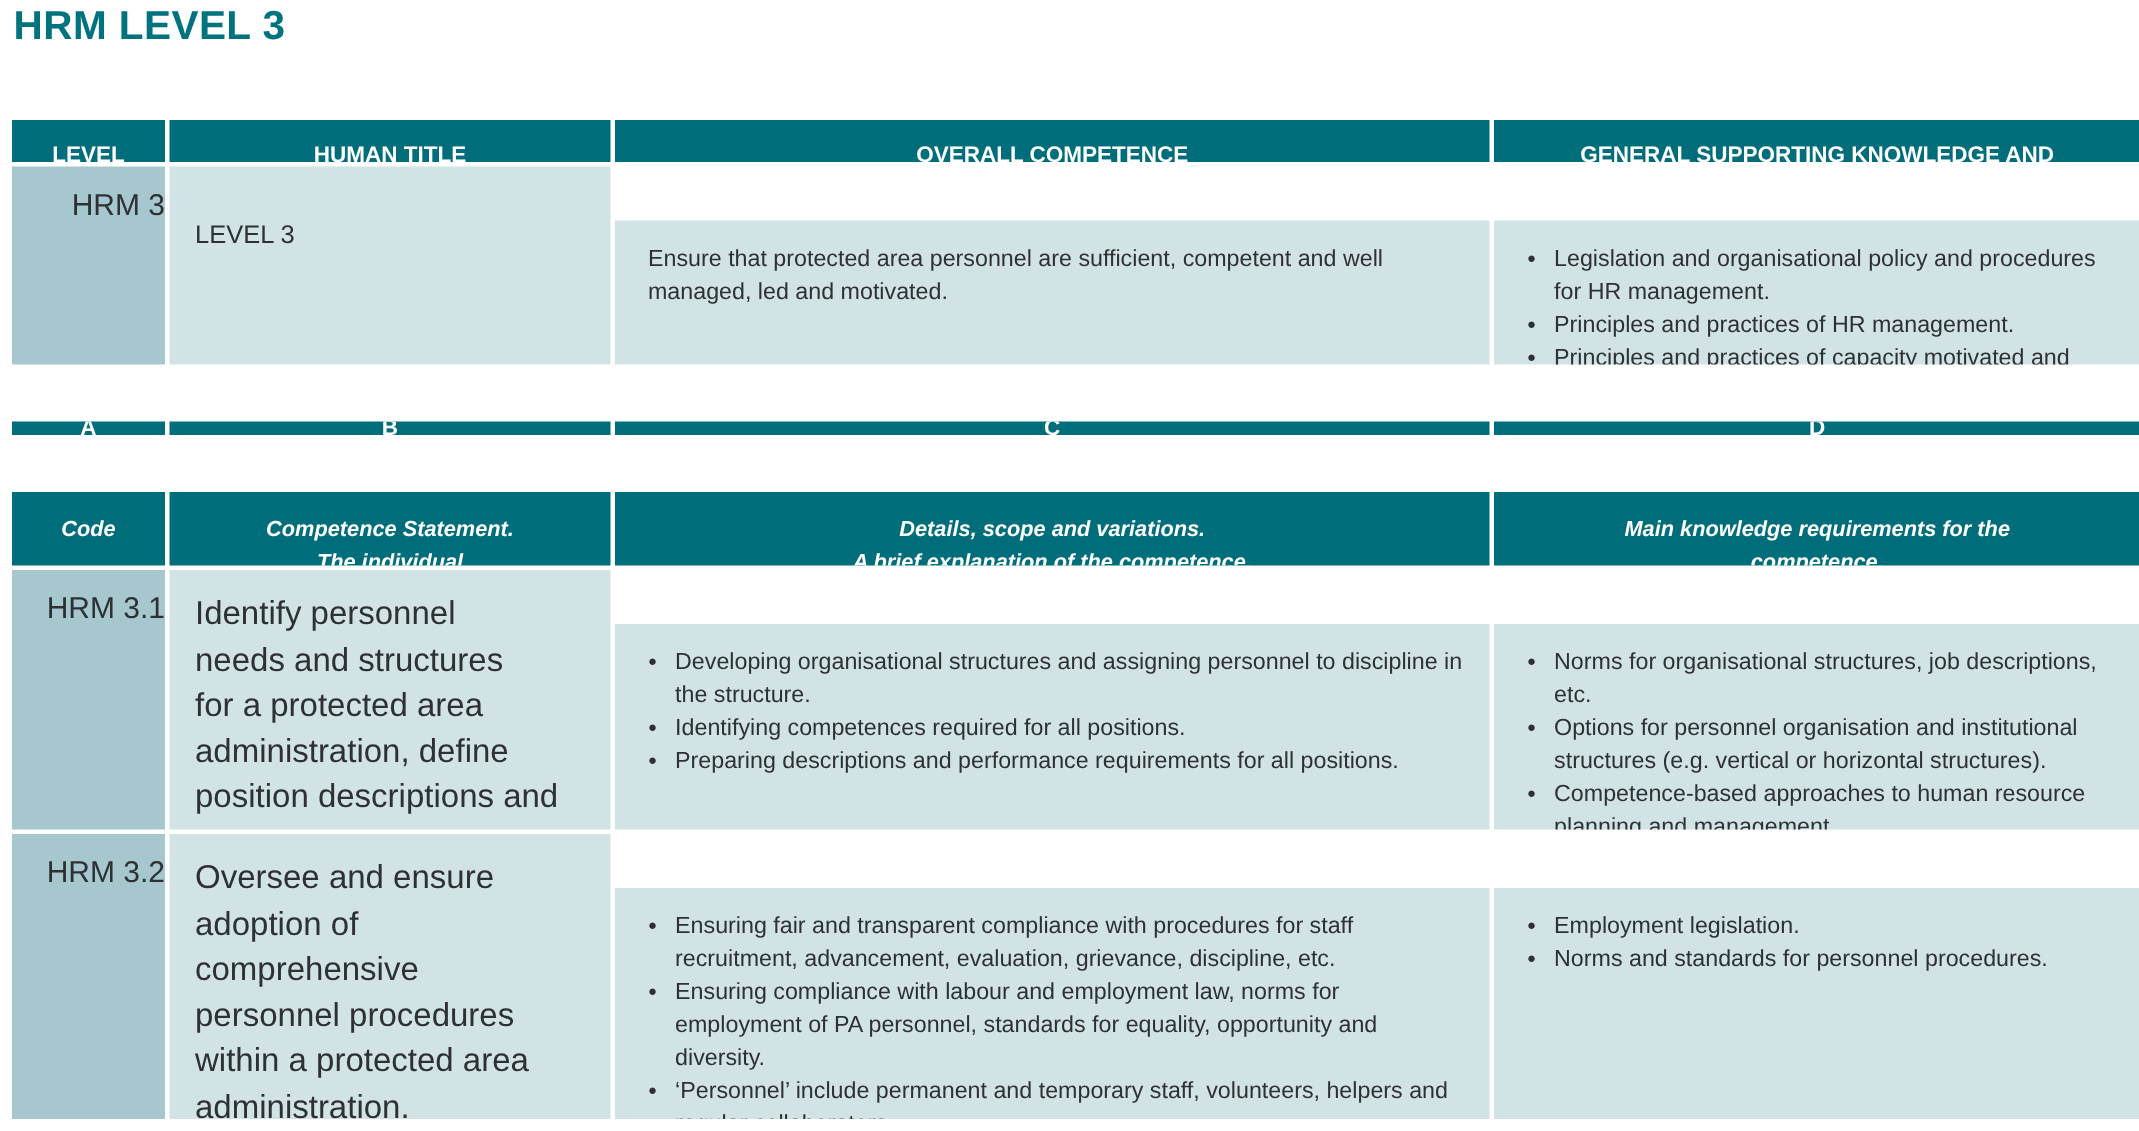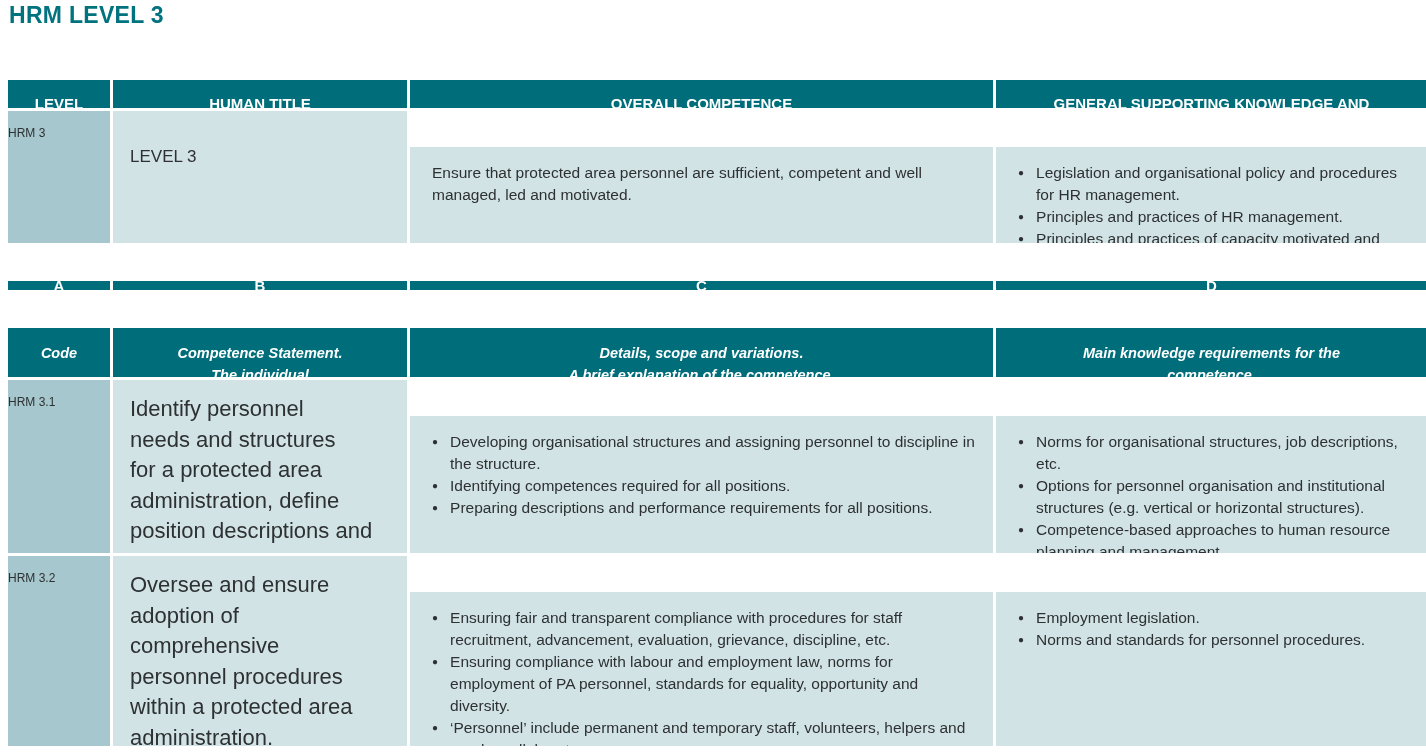--- a/index.html
+++ b/index.html
@@ -7,21 +7,21 @@
   body {
     width: 1426px; height: 754px;
     font-family: "Liberation Sans", sans-serif;
     color: var(--text, #2d3133);
     overflow: hidden;
   }
   .page { position: relative; width: 1426px; height: 754px; background: #fff; }
 
   .doc-title {
     position: absolute; left: 9px; top: 2px;
-    font-size: 23px; font-weight: bold; letter-spacing: 0.3px;
+    font-size: 27px; font-weight: bold; letter-spacing: 0.3px;
     color: var(--title-teal, #00737f);
   }
 
   .grid {
     position: absolute; left: 8px; top: 45px; width: 1410px;
     display: grid;
     grid-template-columns: 102px 294px 583px 431px;
     grid-template-rows: 63px 132px 44px 84px 173px 190px;
     gap: 3px;
     background: #ffffff;
@@ -38,22 +38,22 @@
     white-space: pre-line;
     margin-top: 35px;
   }
   .th-main { font-size: 15px; line-height: 1.4; padding-top: 13px; }
   .th-letter { font-size: 15px; display: flex; align-items: center; justify-content: center; }
   .th-sub { font-size: 14.5px; font-style: italic; line-height: 1.55; padding-top: 14px; }
 
   
   .code-cell {
     background: var(--code-col-bg, #a6c7cd);
-    text-align: left; padding-top: 15px;
-    font-size: 12px;
+    text-align: right; padding-top: 15px;
+    font-size: 20px;
   }
   .title-cell {
     background: var(--cell-bg, #d2e3e6);
     padding: 13px 14px 0 17px;
   }
   .title-main { font-weight: bold; font-size: 19px; line-height: 1.3; white-space: pre-line; }
   .title-sub { font-size: 17px; line-height: 1.5; margin-top: 20px; }
   .statement-cell {
     background: var(--cell-bg, #d2e3e6);
     padding: 14px 20px 0 17px;

